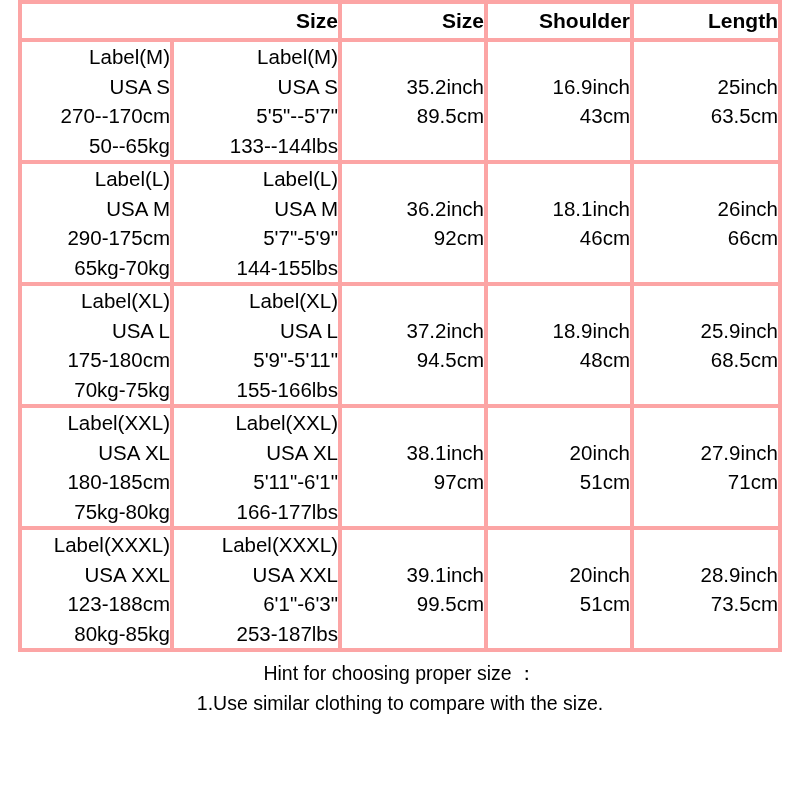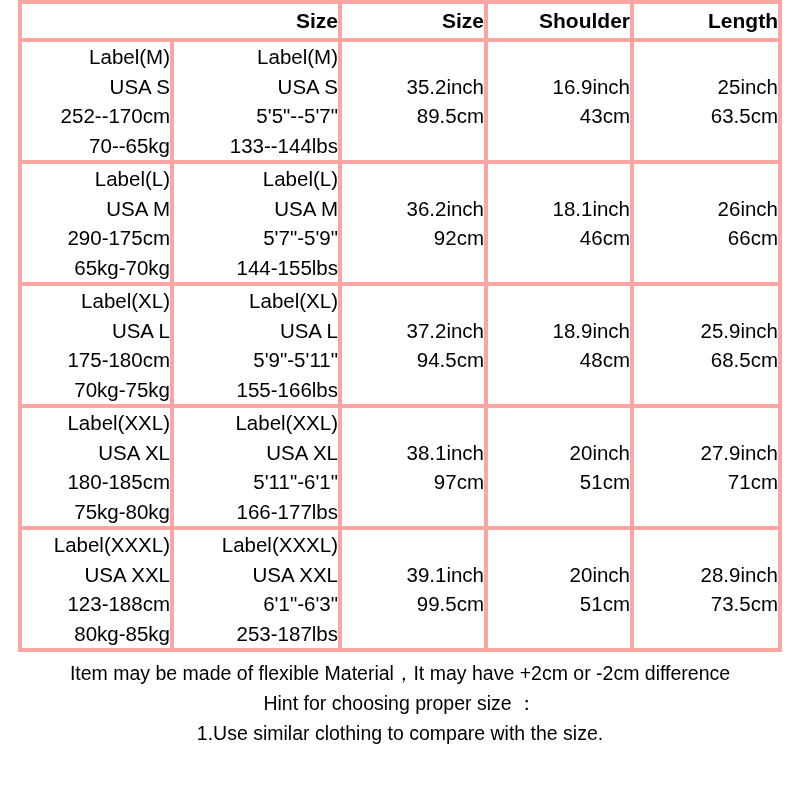--- a/index.html
+++ b/index.html
@@ -87,22 +87,22 @@
         <th>Size</th>
         <th>Shoulder</th>
         <th>Length</th>
       </tr>
     </thead>
     <tbody>
       <tr>
         <td>
           <span class="ln">Label(M)</span>
           <span class="ln">USA S</span>
-          <span class="ln">252--170cm</span>
-          <span class="ln">70--65kg</span>
+          <span class="ln">270--170cm</span>
+          <span class="ln">50--65kg</span>
         </td>
         <td>
           <span class="ln">Label(M)</span>
           <span class="ln">USA S</span>
           <span class="ln">5'5"--5'7"</span>
           <span class="ln">133--144lbs</span>
         </td>
         <td>
           <span class="ln">35.2inch</span>
           <span class="ln">89.5cm</span>
@@ -217,19 +217,18 @@
         </td>
         <td>
           <span class="ln">28.9inch</span>
           <span class="ln">73.5cm</span>
         </td>
       </tr>
     </tbody>
   </table>
 
   <div class="notes">
-    <span class="nline">Item may be made of flexible Material，It may have +2cm or -2cm difference</span>
     <span class="nline">Hint for choosing proper size ：</span>
     <span class="nline">1.Use similar clothing to compare with the size.</span>
 
   </div>
 
 </div>
 
 </body></html>

